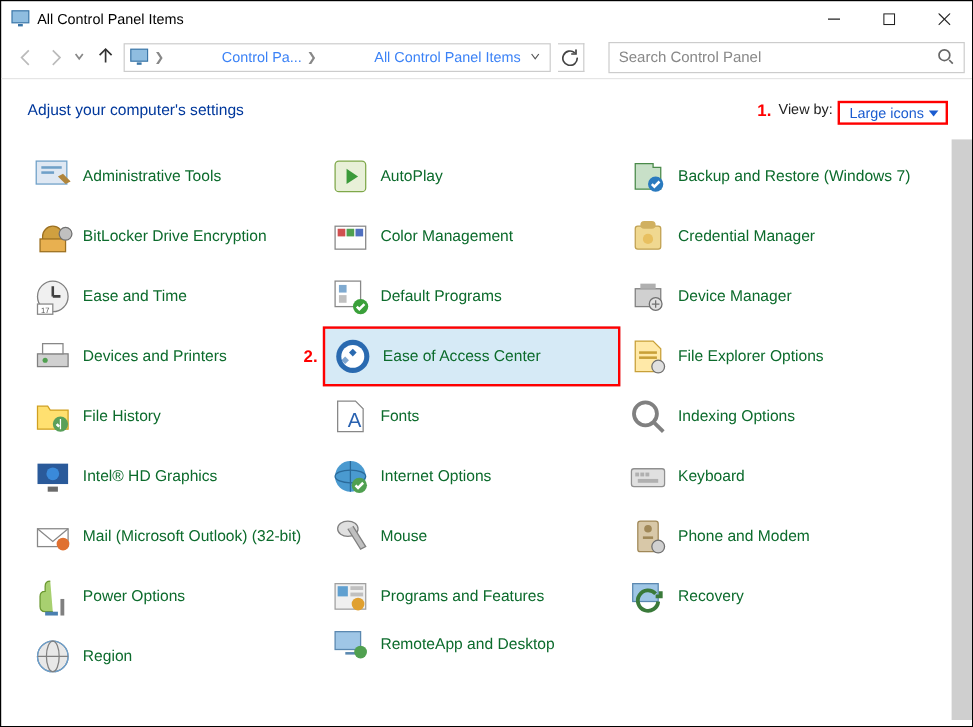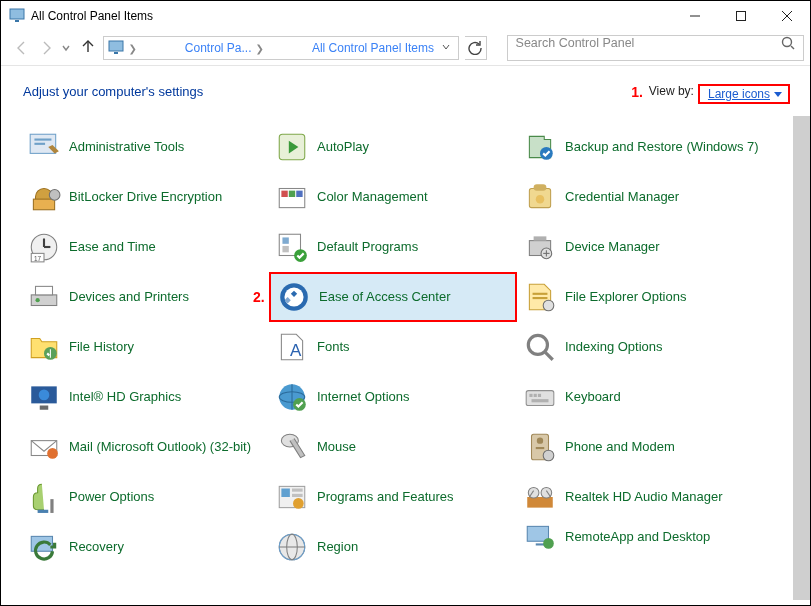--- a/index.html
+++ b/index.html
@@ -18,32 +18,32 @@
   .navarrow.dis { color:#bbb; }
   .navarrow svg, .dropchev svg, .uparrow svg { stroke:currentColor; stroke-width:1.4; fill:none; }
   .dropchev { width:14px; color:#888; }
   .uparrow { width:20px; color:#333; }
   .addrbox { flex:1; height:24px; border:1px solid #ccc; display:flex; align-items:center; padding:0 4px; font-size:12px; gap:2px; }
   .addrbox .smicon { width:16px; height:16px; }
   .chv { color:#888; padding:0 2px; font-size:10px; }
   .crumb { color:#3b82f6; white-space:nowrap;margin-left:44px; }
   .addr-drop { width:16px; text-align:center; color:#888; }
   .refresh { width:24px; height:24px; border:1px solid #ccc; border-left:none; display:flex; align-items:center; justify-content:center; }
-  .searchbox { width:330px; height:26px; border:1px solid #ccc; margin-left:14px; display:flex; padding:0 8px; font-size:12.5px; color:#888; }
+  .searchbox { width:330px; height:26px; border:1px solid #ccc; margin-left:14px; display:flex; align-items:center; padding:0 8px; font-size:12.5px; color:#888; }
   .searchbox .sicon { margin-left:auto; color:#666; }
 
   hr.div { border:none; border-top:1px solid #e5e5e5; margin:0; }
 
   
   .hdr { display:flex; align-items:flex-start; padding:18px 20px 12px 22px; }
   .hdr .adjust { color:#00389c; font-size:13px; }
   .hdr .spacer { flex:1; }
   .annot1 { color:#ff0000; font-size:14px; font-weight:600; margin-right:6px; }
   .viewby-lbl { font-size:12px; color:#222; margin-right:4px; }
-  .viewby-val { font-size:12px; color:#1b5cd0; border:2px solid #ff0000; padding:1px 6px 1px 8px; display:inline-flex; align-items:center; gap:4px;text-decoration:underline; }
+  .viewby-val { font-size:12px; color:#1b5cd0; border:2px solid #ff0000; padding:1px 6px 1px 8px; display:inline-flex; align-items:center; gap:4px; }
   .viewby-val .tri { width:0; height:0; border-left:4px solid transparent; border-right:4px solid transparent; border-top:5px solid #1b5cd0; }
 
   
   .content { padding:6px 4px 0 20px; height:484px; overflow:hidden; position:relative;text-align:right; }
   .scrollbar { position:absolute; right:0; top:0; width:17px; height:100%; background:#f0f0f0; }
   .sthumb { width:100%; height:100%; background:#cfcfcf; }
   .grid { display:grid; grid-template-columns: 248px 248px 248px; gap-row:0; }
   .item { display:flex; align-items:center; height:50px; padding:4px 6px; position:relative; cursor:default; }
   .item .ibox { width:34px; height:34px; margin-right:8px; display:flex; align-items:center; justify-content:center; flex-shrink:0; }
   .item .lbl { color:#0c6b2c; font-size:13px; line-height:1.25; }
@@ -395,31 +395,20 @@
             <rect x="16" y="8" width="10" height="3" fill="#c0c0c0"></rect>
             <rect x="16" y="13" width="10" height="3" fill="#c0c0c0"></rect>
             <circle cx="22" cy="22" r="5" fill="#e0a030"></circle>
           </svg>
         </div>
         <div class="lbl">Programs and Features</div>
       </div>
       <div class="item">
         <div class="ibox">
           <svg viewBox="0 0 32 32">
-            <rect x="4" y="16" width="24" height="10" fill="#d08838"></rect>
-            <circle cx="10" cy="12" r="5" fill="#e0e0e0" stroke="#808080"></circle>
-            <circle cx="22" cy="12" r="5" fill="#e0e0e0" stroke="#808080"></circle>
-            <path d="M6 16l4-6M26 16l-4-6" stroke="#808080"></path>
-          </svg>
-        </div>
-        <div class="lbl">Realtek HD Audio Manager</div>
-      </div>
-      <div class="item">
-        <div class="ibox">
-          <svg viewBox="0 0 32 32">
             <rect x="4" y="6" width="20" height="14" fill="#9fc6e6" stroke="#5a88b0"></rect>
             <path d="M22 14a8 8 0 1 0 2 6" stroke="#3a7a3a" stroke-width="3" fill="none"></path>
             <polyline points="26,12 26,16 22,16" stroke="#3a7a3a" stroke-width="3" fill="none"></polyline>
           </svg>
         </div>
         <div class="lbl">Recovery</div>
       </div>
       <div class="item">
         <div class="ibox">
           <svg viewBox="0 0 32 32">

